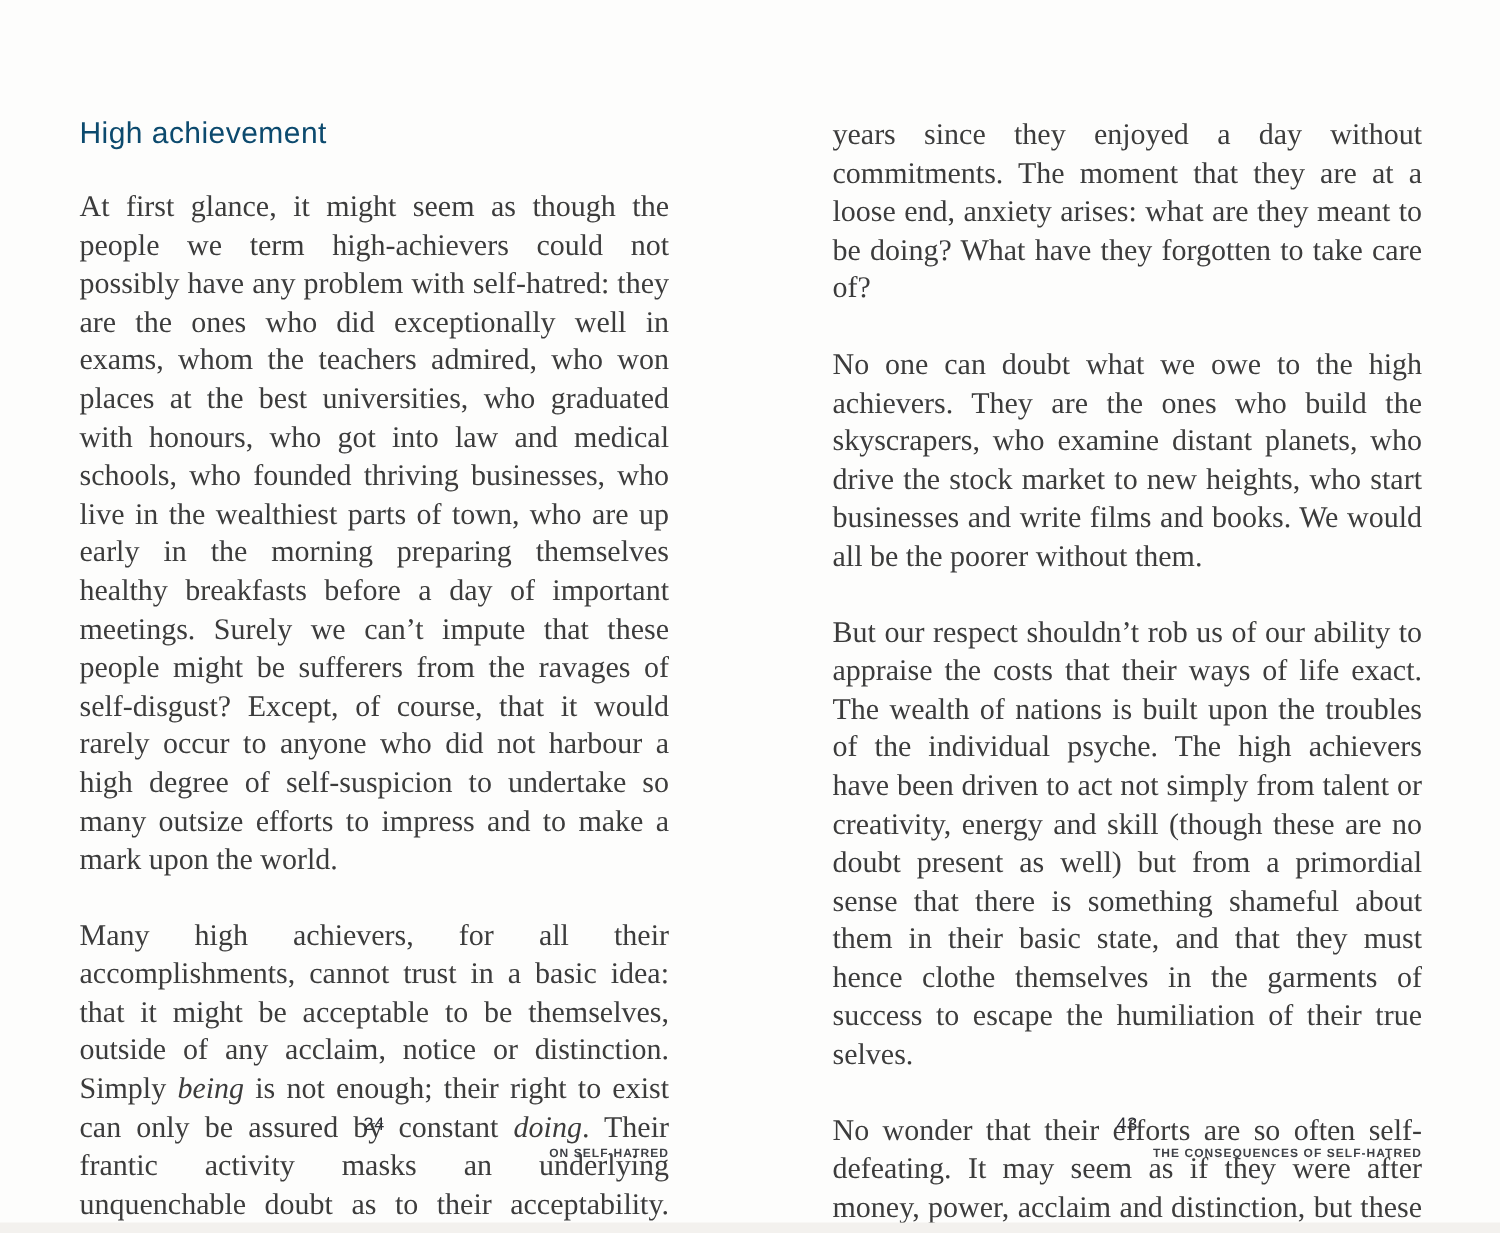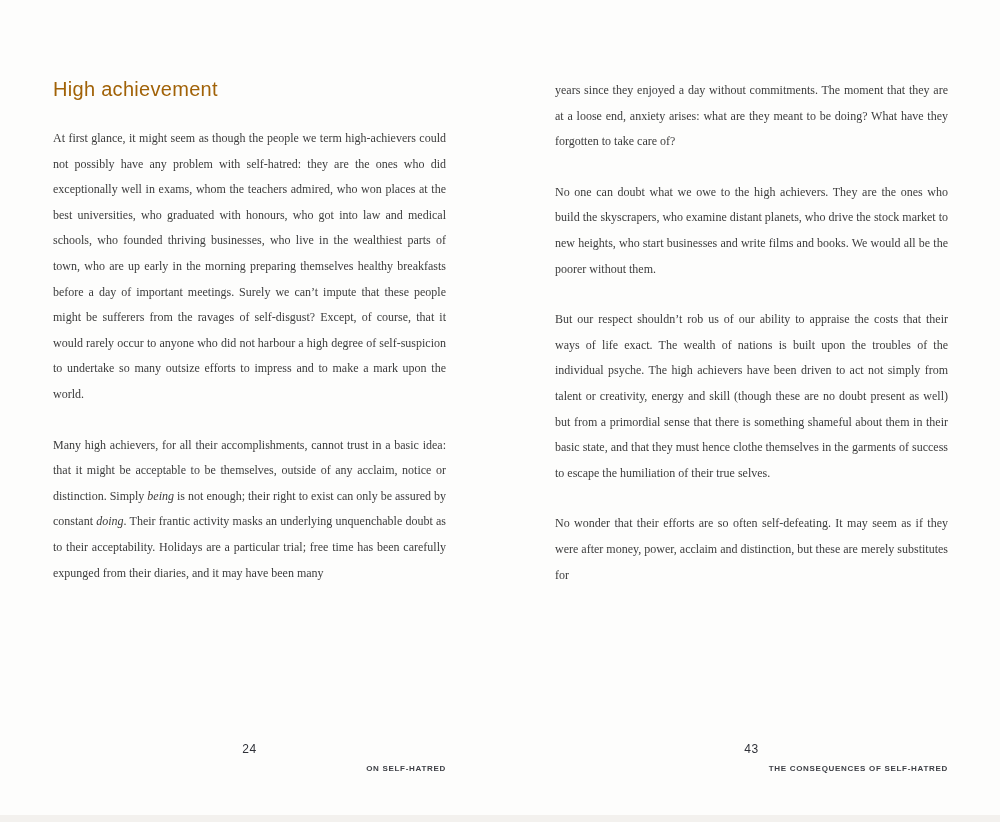--- a/index.html
+++ b/index.html
@@ -28,26 +28,26 @@
     width: 393px;
   }
   .page-left  .text-col { left: 53px; }
   .page-right .text-col { left: 55px; }
 
   .heading {
     font-family: "Liberation Sans", sans-serif;
     font-size: 20px;
     font-weight: 500;
     letter-spacing: 0.3px;
-    color: #a16207;
+    color: #0c4a6e;
     margin: 0 0 25px 0;
   }
   .body-para {
     margin: 0 0 25px 0;
-    font-size: 12px;
+    font-size: 20px;
     line-height: 25.6px;
     text-align: justify;
     color: #3c3c3c;
   }
   .body-para:last-child { margin-bottom: 0; }
   .body-para em { }
 
   .page-footer {
     position: absolute;
     top: 742px;

